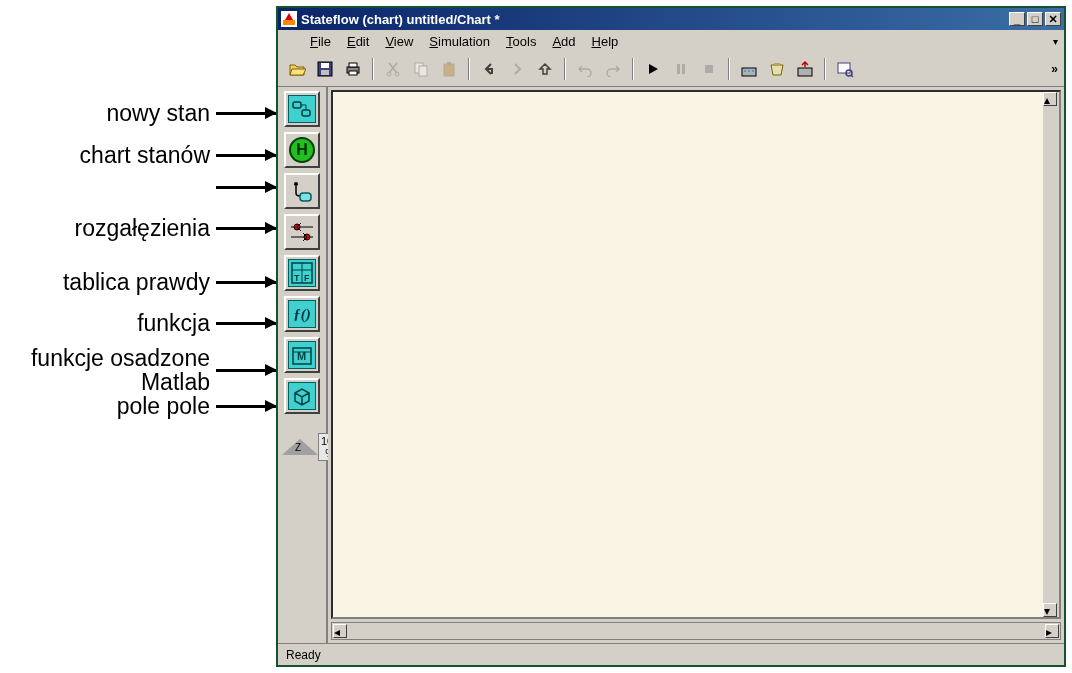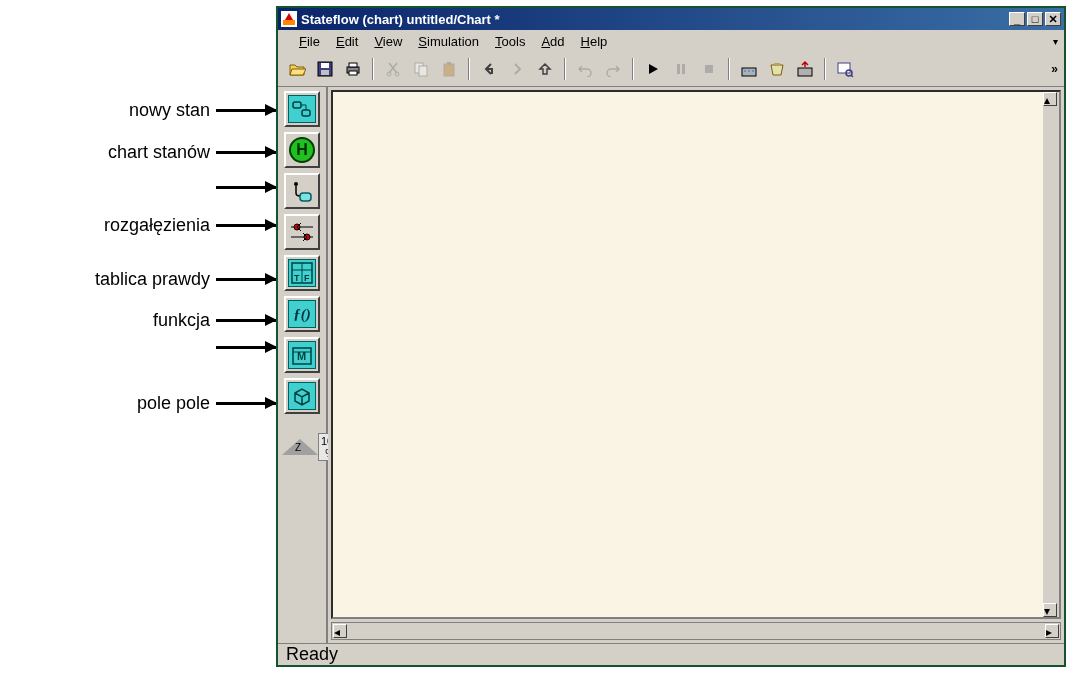--- a/index.html
+++ b/index.html
@@ -18,21 +18,21 @@
     width: 276px;
   }
   .annotation {
     position: absolute;
     display: flex;
     align-items: center;
     justify-content: flex-end;
     width: 276px;
   }
   .annotation .label {
-    font-size: 18px;
+    font-size: 23px;
     font-family: Arial, sans-serif;
     color: #000;
     text-align: right;
     margin-right: 6px;
     line-height: 1.05;
   }
   .annotation .arrow {
     width: 60px;
     height: 3px;
     background: #000;
@@ -95,21 +95,21 @@
     font-weight: bold;
     line-height: 10px;
     display: flex;
     align-items: center;
     justify-content: center;
     cursor: pointer;
   }
 
   .menubar {
     display: flex;
-    padding: 2px 13px;
+    padding: 2px 24px;
     background: #d4d0c8;
     height: 22px;
     align-items: center;
     position: relative;
     font-size: 13px;
   }
   .menubar .menu-item {
     padding: 1px 8px;
     cursor: pointer;
   }
@@ -290,21 +290,21 @@
     top: 1px;
   }
   .hscroll .thumb.left { left: 1px; }
   .hscroll .thumb.right { right: 1px; }
 
   .statusbar {
     height: 22px;
     background: #d4d0c8;
     border-top: 1px solid #808080;
     padding: 2px 8px;
-    font-size: 18px;
+    font-size: 12px;
     display: flex;
     align-items: center;
   }
 </style>
 </head>
 <body>
 
 <div class="annotations">
   <div class="annotation" style="top:101px">
     <span class="label">nowy stan</span>
@@ -323,20 +323,21 @@
   </div>
   <div class="annotation" style="top:270px">
     <span class="label">tablica prawdy</span>
     <span class="arrow"></span>
   </div>
   <div class="annotation" style="top:311px">
     <span class="label">funkcja</span>
     <span class="arrow"></span>
   </div>
   <div class="annotation" style="top:346px">
+    <span class="label">funkcje osadzone<br>Matlab</span>
     <span class="arrow"></span>
   </div>
   <div class="annotation" style="top:394px">
     <span class="label">pole pole</span>
     <span class="arrow"></span>
   </div>
 </div>
 
 <div class="window">
 

